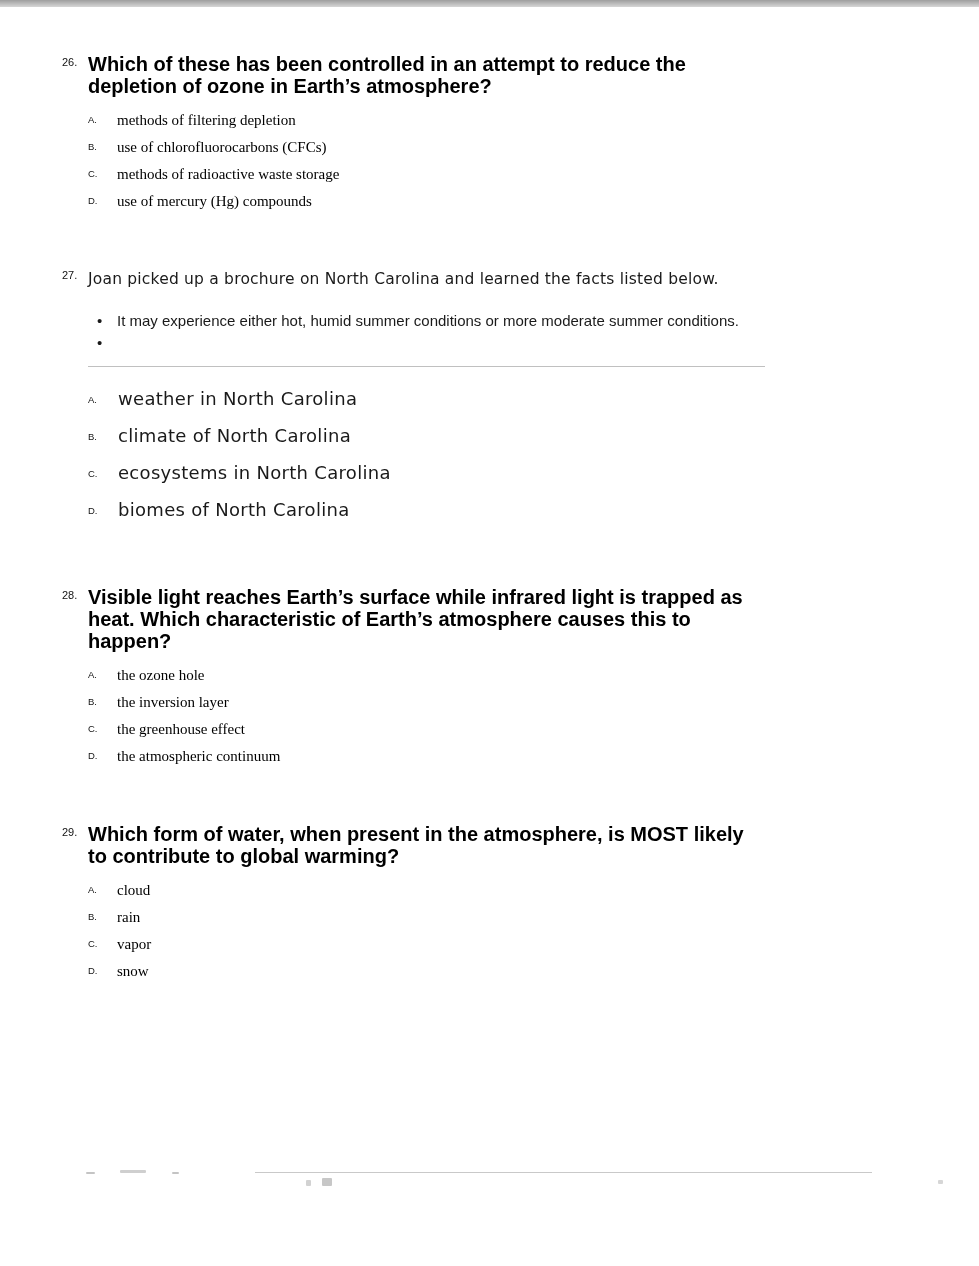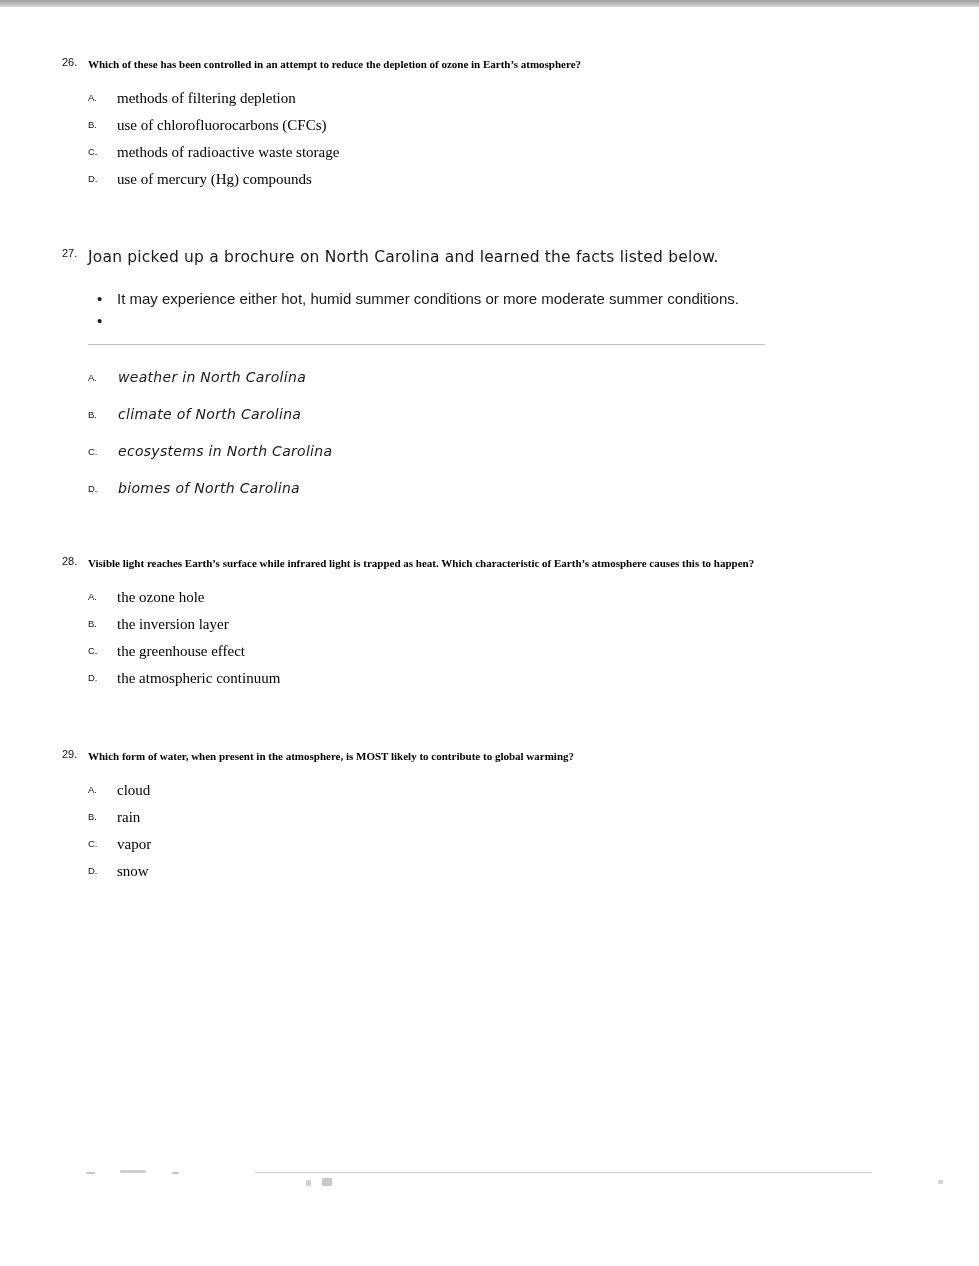--- a/index.html
+++ b/index.html
@@ -37,23 +37,23 @@
   .q-num {
     flex: 0 0 26px;
     margin-left: 62px;
     font-family: "Liberation Sans", sans-serif;
     font-size: 11px;
     padding-top: 3px;
     color: #111;
   }
   .q-text {
     max-width: 680px;
-    font-family: Liberation Serif, serif;
+    font-family: Liberation Sans, sans-serif;
     font-weight: bold;
-    font-size: 11px;
+    font-size: 20px;
     line-height: 22px;
   }
 
   
   .opts { margin-top: 13px; }
   .opt-row {
     display: flex;
     align-items: flex-start;
     height: 27px;
   }
@@ -105,30 +105,29 @@
     margin: 15px 0 0 88px;
     font-family: "Liberation Sans", sans-serif;
     font-size: 15px;
     color: #1a1a1a;
   }
   .opts-sans { margin-top: 22px; }
   .opts-sans .opt-row { height: 37px; }
   .opts-sans .opt-letter { flex-basis: 30px; padding-top: 5px; }
   .opts-sans .opt-text {
     font-family: "DejaVu Sans", sans-serif;
-    font-size: 14px;
+    font-size: 18px;
     letter-spacing: 0.3px;
     color: #1a1a1a;
-    font-style: italic;
   }
 
   
   #q26 { margin-top: 46px; }
   #q27 { margin-top: 48px; }
-  #q28 { margin-top: 37px; }
+  #q28 { margin-top: 49px; }
   #q29 { margin-top: 50px; }
 
   
   .footer {
     position: absolute;
     left: 0;
     top: 1166px;
     width: 979px;
     height: 30px;
   }

